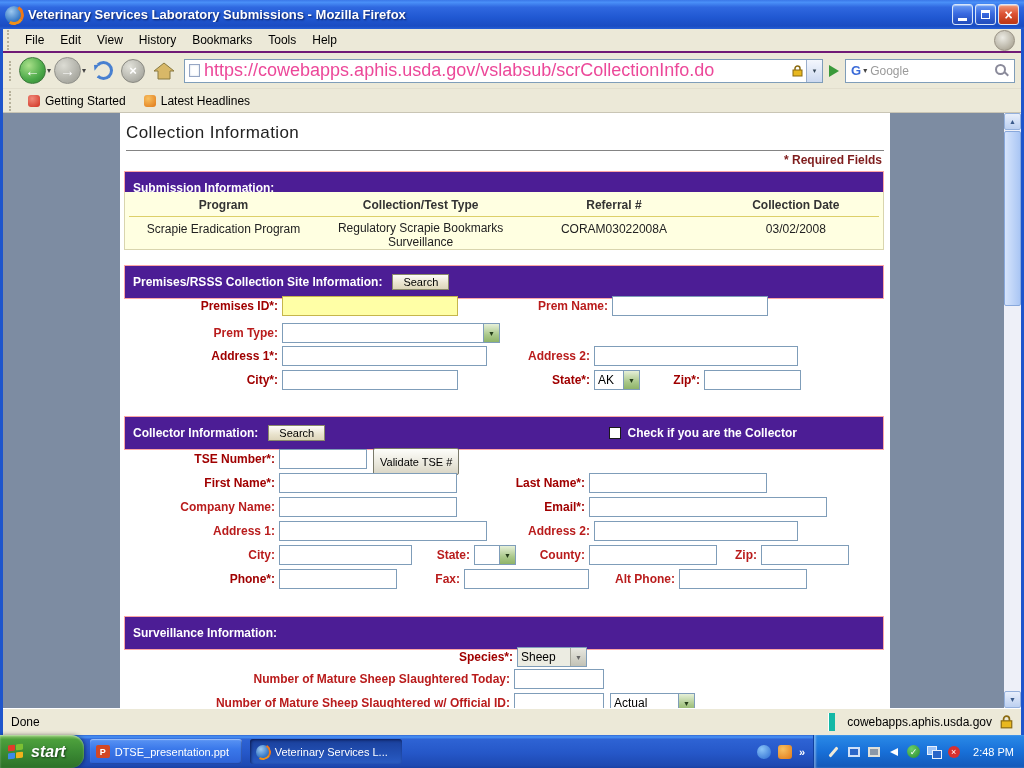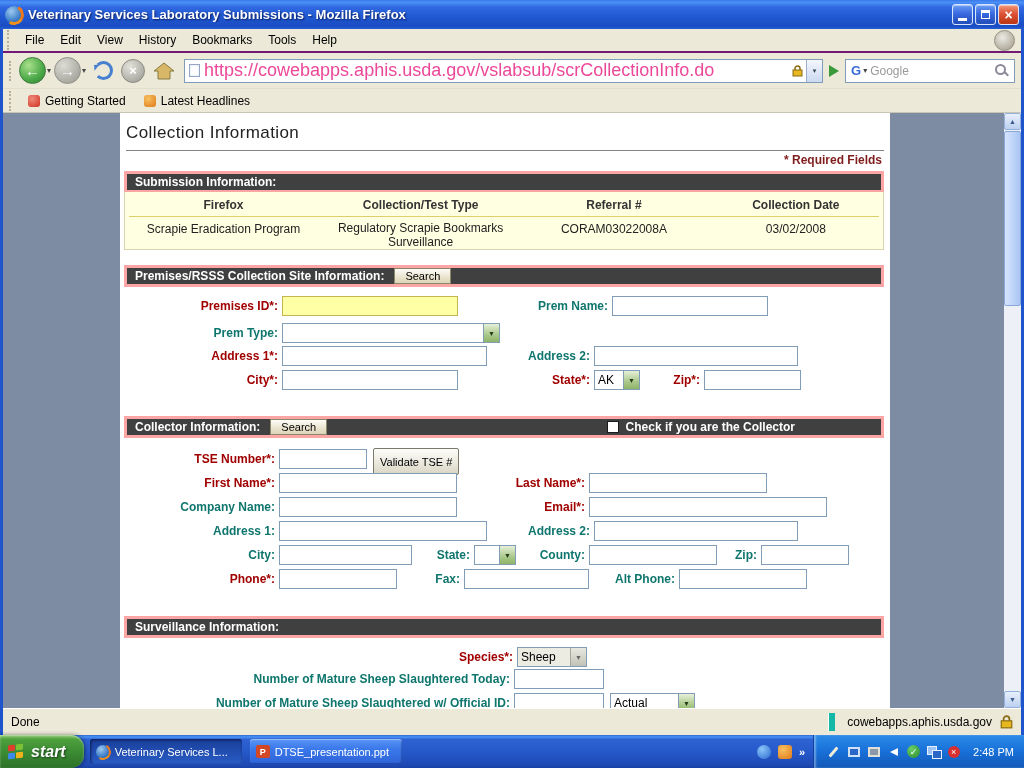--- a/index.html
+++ b/index.html
@@ -87,43 +87,43 @@
     border:1px solid #94b0dc;border-radius:2px;}
   .sb-btn.up{top:0}.sb-btn.down{bottom:0}
   .sb-thumb{position:absolute;left:0;top:18px;width:17px;height:175px;border:1px solid #88a8dc;border-radius:2px;
     background:linear-gradient(90deg,#d6e4fc,#aac6f4);}
 
   
   .pg-heading{position:absolute;top:10px;left:6px;width:758px;font-size:17px;color:#222;
     letter-spacing:.4px;padding-bottom:7px;border-bottom:1px solid #848484;}
   .req-note{position:absolute;top:40px;right:8px;color:#7f1d1d;font-weight:bold;}
 
-  .sec-hdr{position:absolute;left:4px;width:760px;height:21px;background:#404040;color:#fff;font-weight:bold;
-    display:flex;align-items:center;padding:8px 8px;gap:10px;border:3px solid #fca5a5;}
+  .sec-hdr{position:absolute;left:4px;width:760px;height:21px;background:#4c1d95;color:#fff;font-weight:bold;
+    display:flex;align-items:center;padding:16px 8px;gap:10px;border:1px solid #fca5a5;}
   .hdr-sub{top:58px}.hdr-prem{top:152px}.hdr-coll{top:303px}.hdr-surv{top:503px}
 
   .btn-search{background:linear-gradient(180deg,#fdfcf8,#e9e3cd 60%,#ddd5ba);border:1px solid #8a8a6a;
     font-size:11px;padding:1px 10px;color:#000;font-family:inherit;}
   .chk-group{margin-left:auto;margin-right:78px;display:flex;align-items:center;gap:7px;}
   .chk{width:12px;height:12px;background:#fff;border:1px solid #1a1a1a;flex:0 0 auto;}
 
   .sub-body{position:absolute;top:79px;left:4px;width:760px;height:58px;background:#FFFFE1;
     border:1px solid #d9d5ae;border-top:none;}
   .sub-row{display:grid;grid-template-columns:26% 26% 25% 23%;text-align:center;}
   .sub-head{padding-top:6px;font-weight:bold;color:#333;}
   .sub-sep{margin:4px 4px 0;border-bottom:1px solid #ddd06a;}
   .sub-vals{margin-top:5px;color:#222;}
   .sub-type{line-height:1.15;}
 
   .form-body{position:absolute;left:0;width:770px;}
   .prem-body{top:173px;height:118px;}
   .coll-body{top:324px;height:158px;}
   .surv-body{top:524px;height:75px;}
 
-  .fl{position:absolute;height:20px;line-height:20px;font-weight:bold;text-align:right;color:#0f766e;white-space:nowrap;}
+  .fl{position:absolute;height:20px;line-height:20px;font-weight:bold;text-align:right;color:#b91c1c;white-space:nowrap;}
   .fl.req{color:#a00000;}
   .ti{position:absolute;height:20px;border:1px solid #7F9DB9;background:#fff;font-size:12px;padding:0 3px;
     font-family:inherit;outline:none;}
   .ti.hl{background:#FFFFA6;border:1px solid #c6b64c;}
   .sel{position:absolute;height:20px;border:1px solid #7F9DB9;background:#fff;display:flex;align-items:center;}
   .sel-val{flex:1;padding:0 3px;overflow:hidden;white-space:nowrap;}
   .sel-btn{width:16px;height:100%;display:flex;align-items:center;justify-content:center;font-size:7px;color:#243c18;
     background:linear-gradient(180deg,#e6f0d8,#aac88a 60%,#8fb468);border-left:1px solid #7F9DB9;flex:0 0 auto;}
   .sel.disabled{background:#ECECE2;}
   .sel.disabled .sel-btn{background:linear-gradient(180deg,#e8e8e0,#c2c2b6);color:#666;border-left-color:#a8a89c;}
@@ -265,21 +265,21 @@
   <div class="pagewrap">
 
     <div class="pg-heading">Collection Information</div>
     <div class="req-note">* Required Fields</div>
 
     <div class="sec-hdr hdr-sub">
       <span>Submission Information:</span>
     </div>
     <div class="sub-body">
       <div class="sub-row sub-head">
-        <span>Firefox</span>
+        <span>Program</span>
         <span>Collection/Test Type</span>
         <span>Referral #</span>
         <span>Collection Date</span>
       </div>
       <div class="sub-sep"></div>
       <div class="sub-row sub-vals">
         <span>Scrapie Eradication Program</span>
         <span class="sub-type">
           <span>Regulatory Scrapie Bookmarks</span><br>
           <span>Surveillance</span>
@@ -410,27 +410,27 @@
 <div class="taskbar">
   <div class="startbtn">
     <span class="flag">
       <span class="fr r"></span>
         <span class="fr g"></span>
         <span class="fr b"></span>
         <span class="fr y"></span>
     </span>
     <span>start</span>
   </div>
+  <div class="taskbtn inactive">
+    <span class="ppt-icon"></span>
+    <span>DTSE_presentation.ppt</span>
+  </div>
   <div class="taskbtn active">
     <span class="ff-small"></span>
     <span>Veterinary Services L...</span>
-  </div>
-  <div class="taskbtn inactive">
-    <span class="ppt-icon"></span>
-    <span>DTSE_presentation.ppt</span>
   </div>
   <div class="pretray">
     <span class="q1"></span>
     <span class="q2"></span>
     <span class="chev">»</span>
   </div>
   <div class="tray">
     <span class="tico">
         <span class="pen-shape"></span>
       </span>

